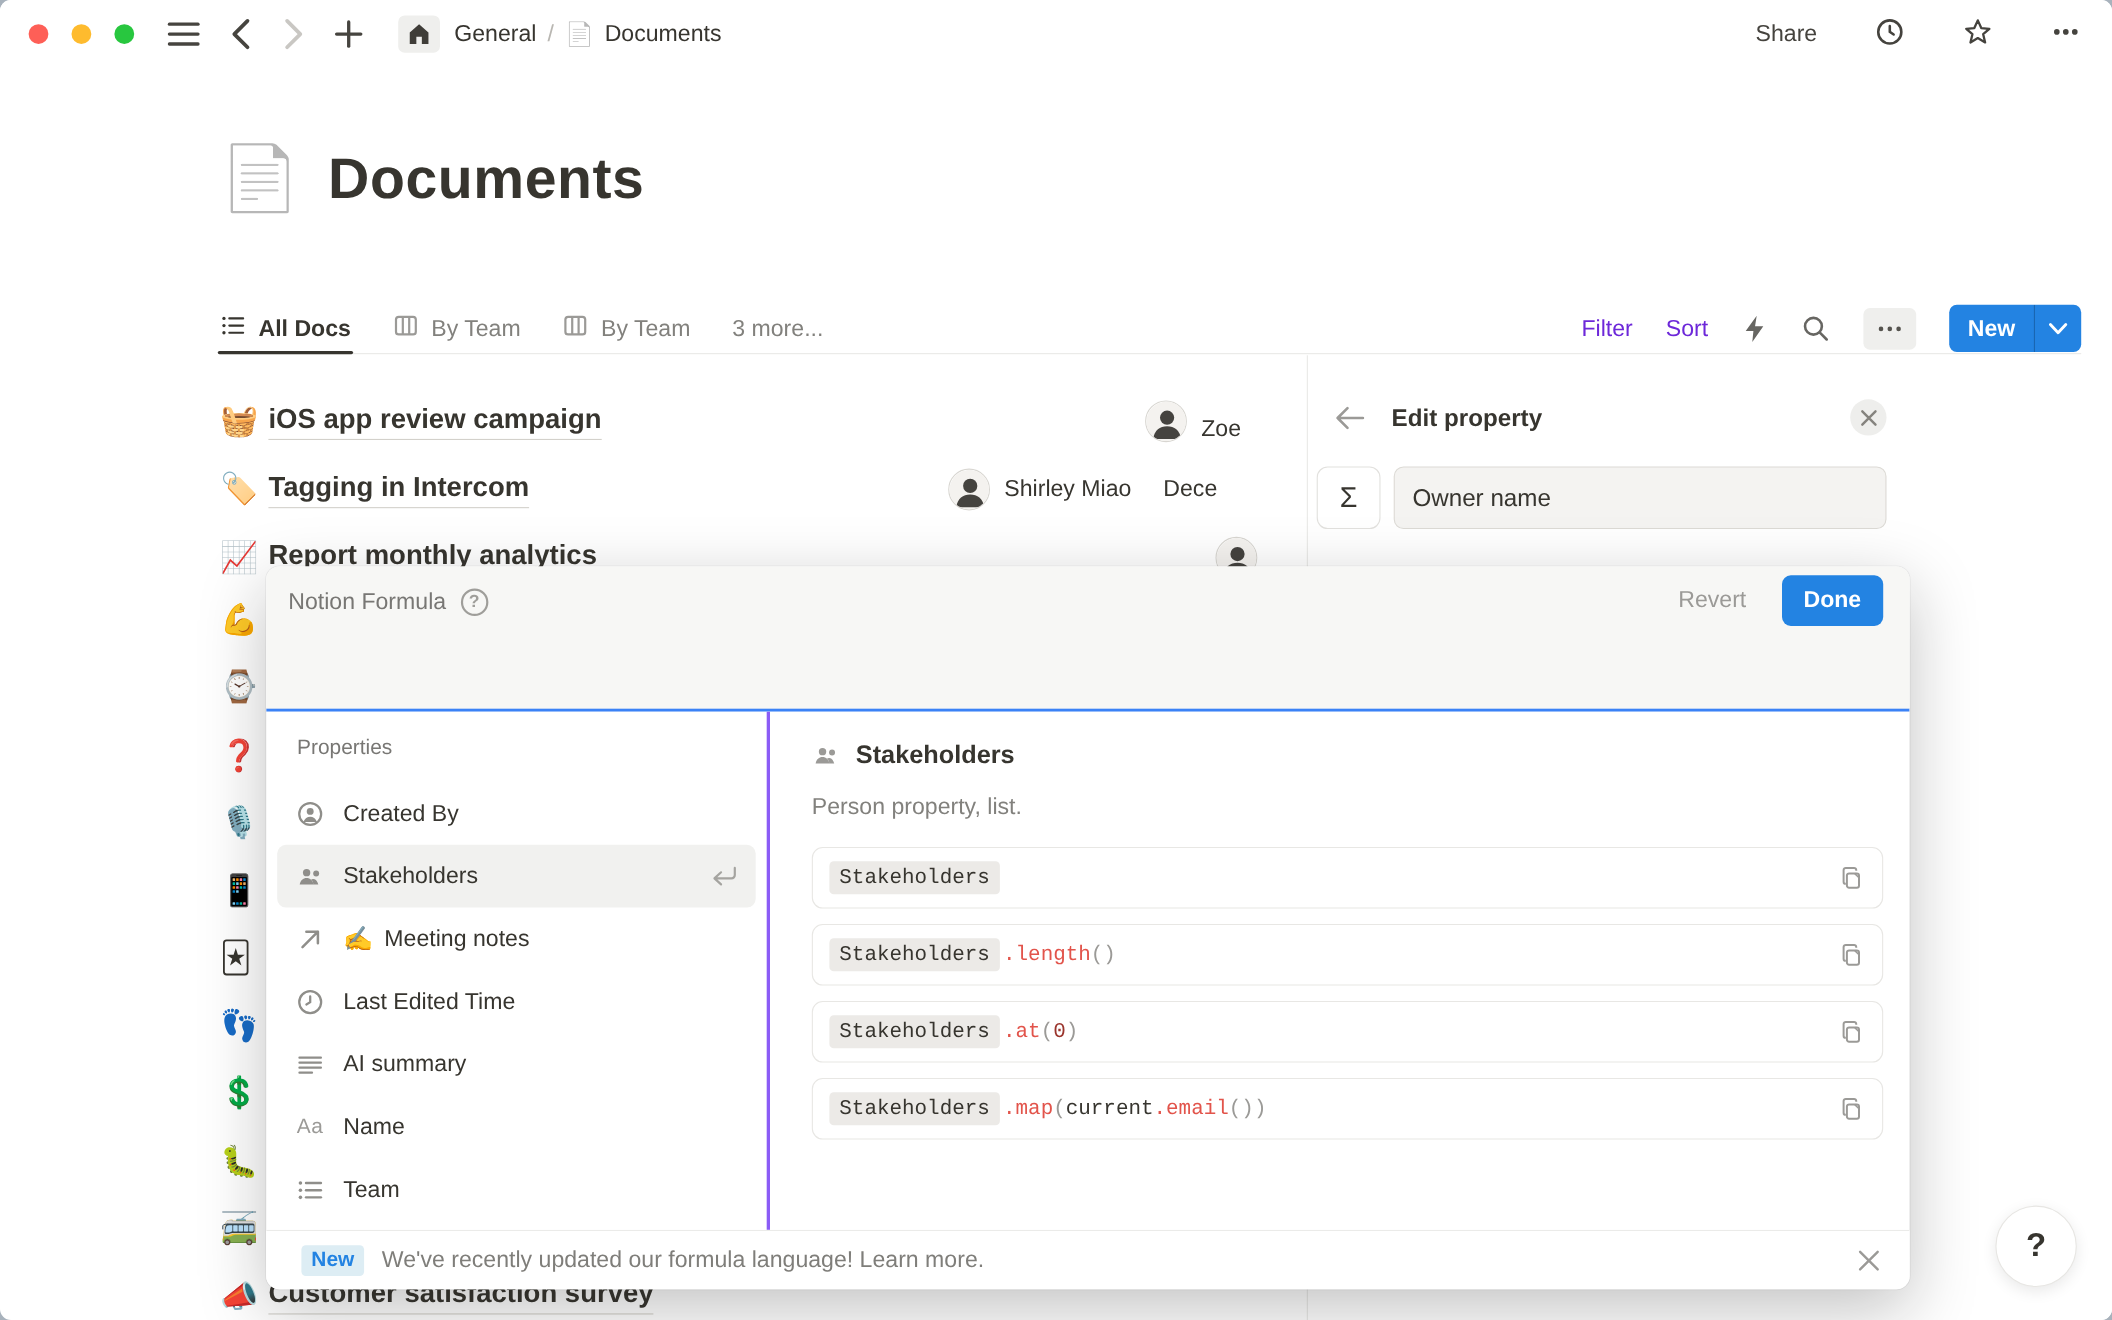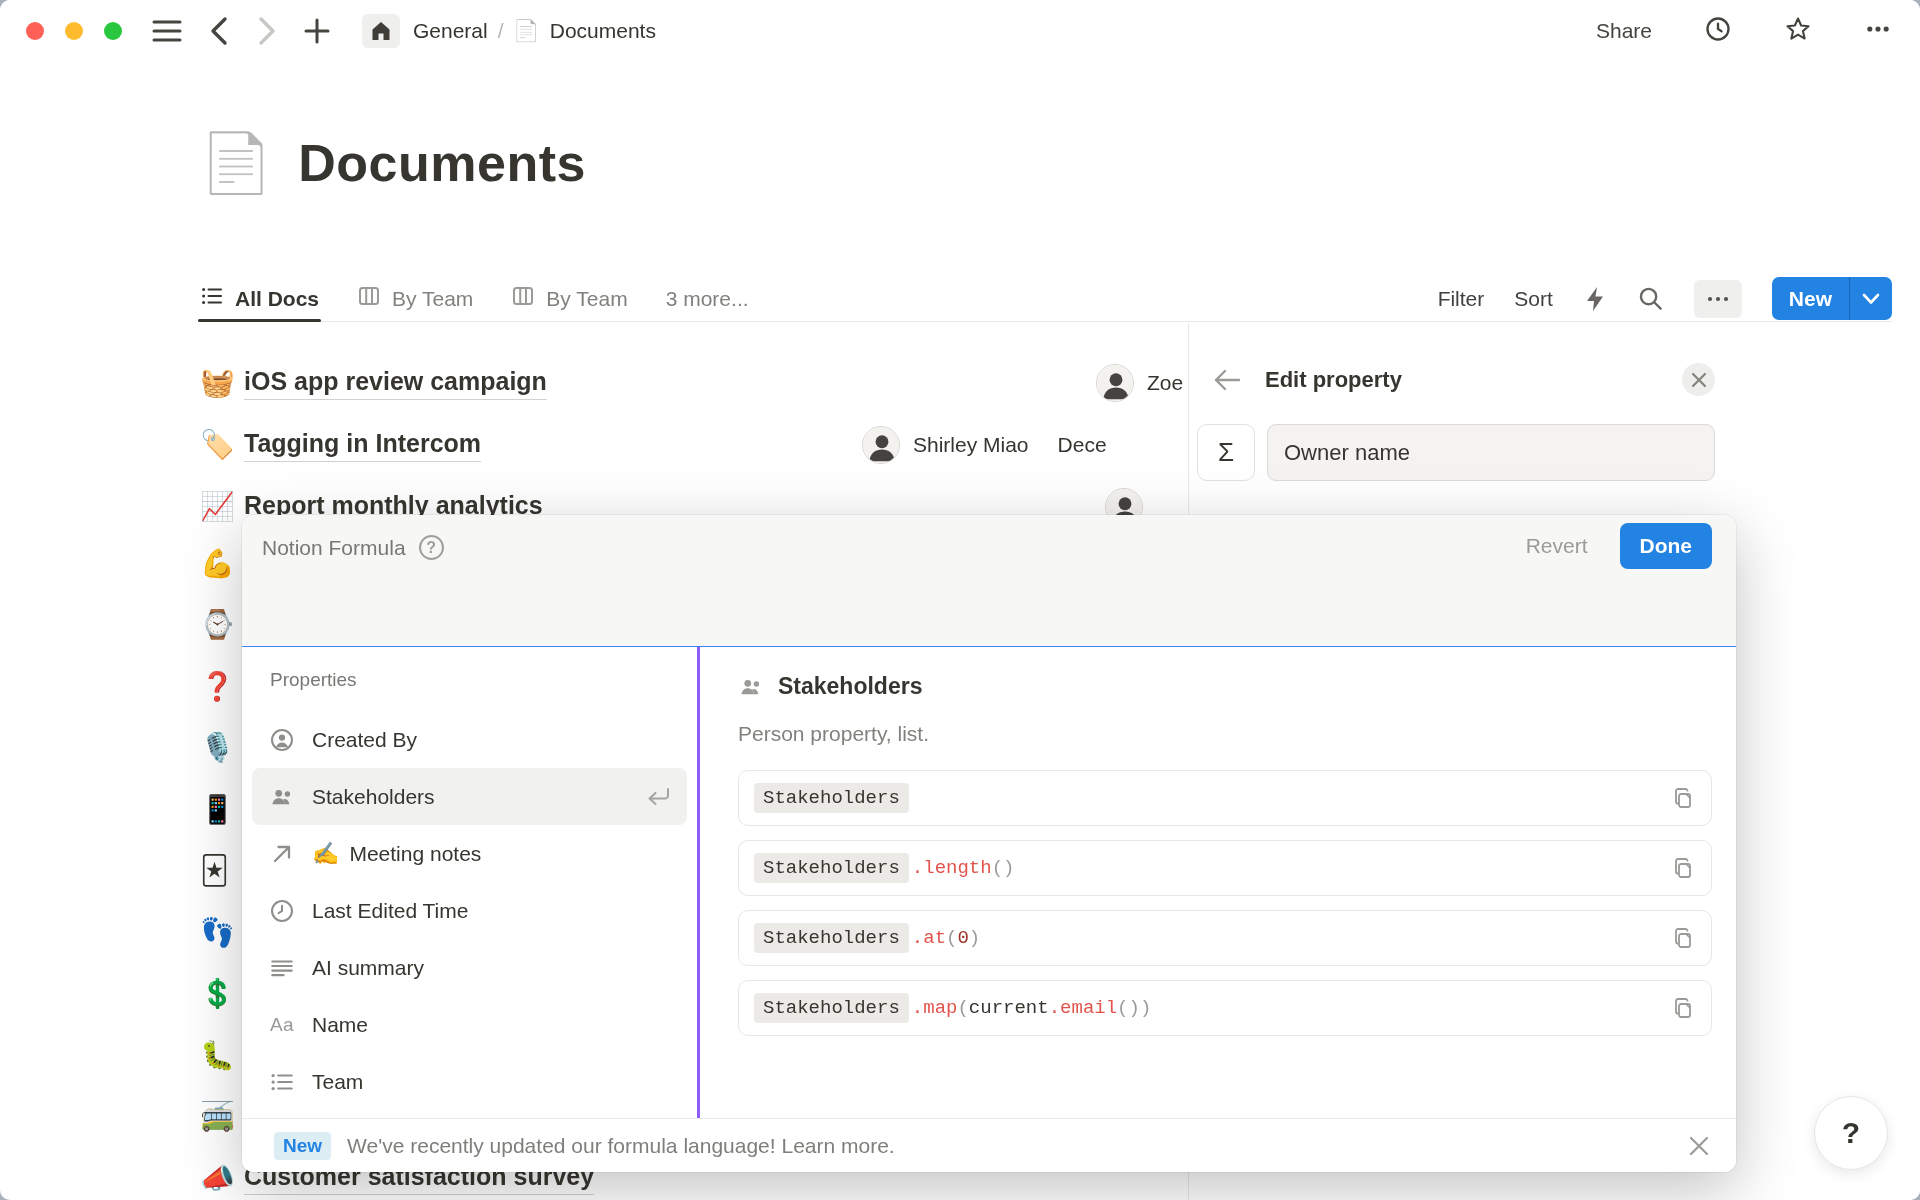--- a/index.html
+++ b/index.html
@@ -34,37 +34,37 @@
            border-bottom:1px solid #e9e9e7; display:flex; align-items:center; }
   .tabs{ display:flex; align-items:center; gap:38px; height:100%; }
   .tab{ position:relative; display:flex; align-items:center; gap:11px; height:100%;
         font-size:21px; color:#82817d; cursor:default; }
   .tab svg{ color:#9b9a97; }
   .tab.active{ color:#37352f; font-weight:600; }
   .tab.active svg{ color:#37352f; }
   .tab.active::after{ content:""; position:absolute; left:-2px; right:-2px; bottom:-1px;
                       height:3px; background:#37352f; border-radius:2px; }
   .toolbar{ margin-left:auto; display:flex; align-items:center; gap:30px; }
-  .tool-label{ font-size:21px; color:#404040; }
+  .tool-label{ font-size:21px; color:#6d28d9; }
   .tool-icon{ color:#676662; display:flex; }
   .more-btn{ background:#efefed; border-radius:6px; padding:8px 11px; display:flex; color:#55534e; }
   .new-btn{ display:flex; align-items:stretch; background:#2383e2; border-radius:7px; height:43px; overflow:hidden; }
   .new-main{ display:flex; align-items:center; padding:0 17px; color:#fff; font-size:21px; font-weight:600; }
   .new-chevron{ display:flex; align-items:center; padding:0 12px; color:#fff; border-left:1px solid rgba(10,50,90,0.35); }
 
   
   .rows-clip{ position:absolute; left:200px; top:330px; width:988px; height:870px; overflow:hidden; z-index:1; }
   .rows-visible{ padding-top:22px; }
   .table-row{ position:relative; height:62px; display:flex; align-items:center; }
   .row-icon{ width:40px; font-size:28px; line-height:1; flex:0 0 auto; }
   .row-title{ font-size:25px; font-weight:600; color:#37352f; padding-bottom:3px;
               border-bottom:1px solid #d3d1cb; margin-left:4px; white-space:nowrap; }
   .trail{ position:absolute; top:50%; transform:translateY(-50%); display:flex;
           align-items:center; gap:13px; font-size:21px; white-space:nowrap; }
-  .rows-visible .table-row:nth-child(1) .trail{ left:896px; }
+  .rows-visible .table-row:nth-child(1) .trail{ left:841px;align-items:flex-end; }
   .rows-visible .table-row:nth-child(2) .trail{ left:662px; }
   .rows-visible .table-row:nth-child(3) .trail{ left:905px; }
   .avatar{ width:38px; height:38px; border-radius:50%; overflow:hidden; background:#fff;
            border:1px solid #d8d6d1; flex:0 0 auto; }
   .row-date{ margin-left:16px; }
   .rows-hidden{ position:absolute; left:0; top:203px; width:100%; }
   .hidden-row{ position:absolute; left:0; height:61px; display:flex; align-items:center; width:100%; }
 
   
   .edit-panel{ position:absolute; left:1188px; top:323px; width:732px; bottom:0;
@@ -80,21 +80,21 @@
   .ep-name{ position:absolute; left:78px; top:101px; width:448px; height:57px;
             background:#f4f3f1; border:1px solid #dcdad5; border-radius:9px;
             font-size:22px; color:#37352f; padding:0 16px;
             font-family:"Liberation Sans","DejaVu Sans",sans-serif; outline:none; }
 
   
   .modal{ position:absolute; left:242px; top:515px; width:1494px; height:657px; background:#fff;
           border-radius:12px; z-index:10;
           box-shadow:0 0 0 1px rgba(15,15,15,0.05), 0 18px 60px rgba(15,15,15,0.25); }
   .fm-header{ position:absolute; top:0; left:0; right:0; height:132px; background:#f7f7f5;
-              border-bottom:1px solid #3b82f6; border-radius:12px 12px 0 0; }
+              border-bottom:3px solid #3b82f6; border-radius:12px 12px 0 0; }
   .fm-title{ position:absolute; left:20px; top:20px; display:flex; align-items:center; gap:13px;
              font-size:21px; color:#787774; }
   .q-circle{ width:25px; height:25px; border:2px solid #9f9e9a; border-radius:50%; color:#9f9e9a;
              font-size:16px; font-weight:600; display:flex; align-items:center; justify-content:center; }
   .fm-actions{ position:absolute; right:24px; top:8px; display:flex; align-items:center; gap:14px; }
   .revert-btn{ font-size:21px; color:#9b9a97; padding:10px 8px; }
   .done-btn{ height:46px; background:#2383e2; color:#fff; border-radius:8px; font-size:21px;
              font-weight:700; display:flex; align-items:center; padding:0 20px;margin-left:10px; }
   .fm-body{ position:absolute; top:132px; bottom:54px; left:0; right:0; display:flex; }
   .fm-sidebar{ width:458px; border-right:3px solid #8b5cf6; padding:18px 10px 0 10px; flex:0 0 auto; }

